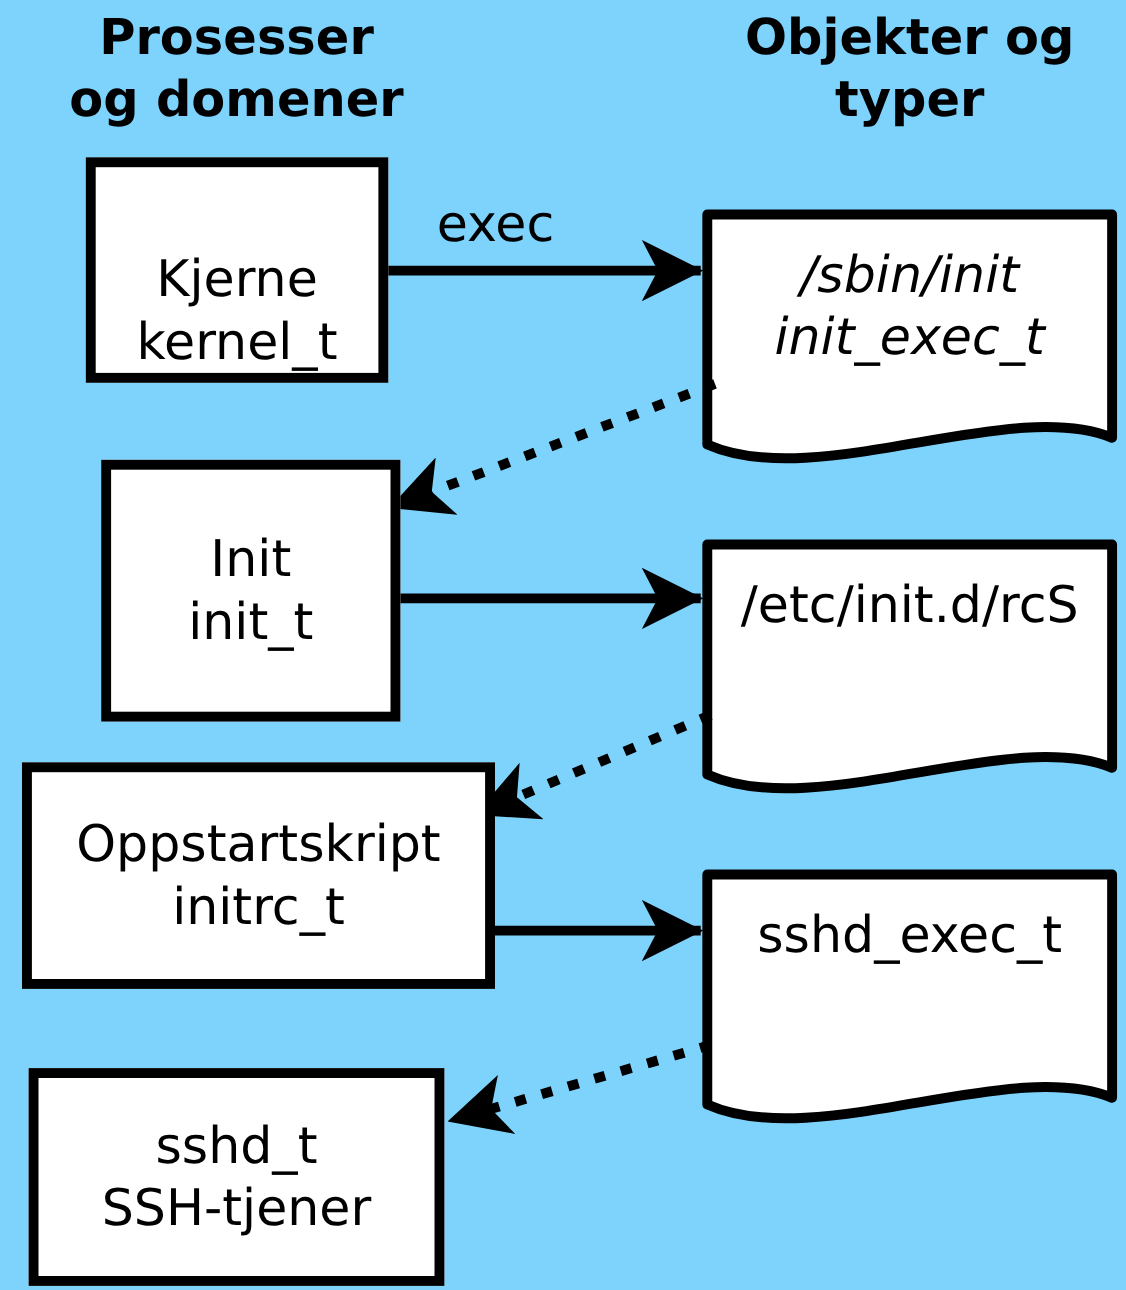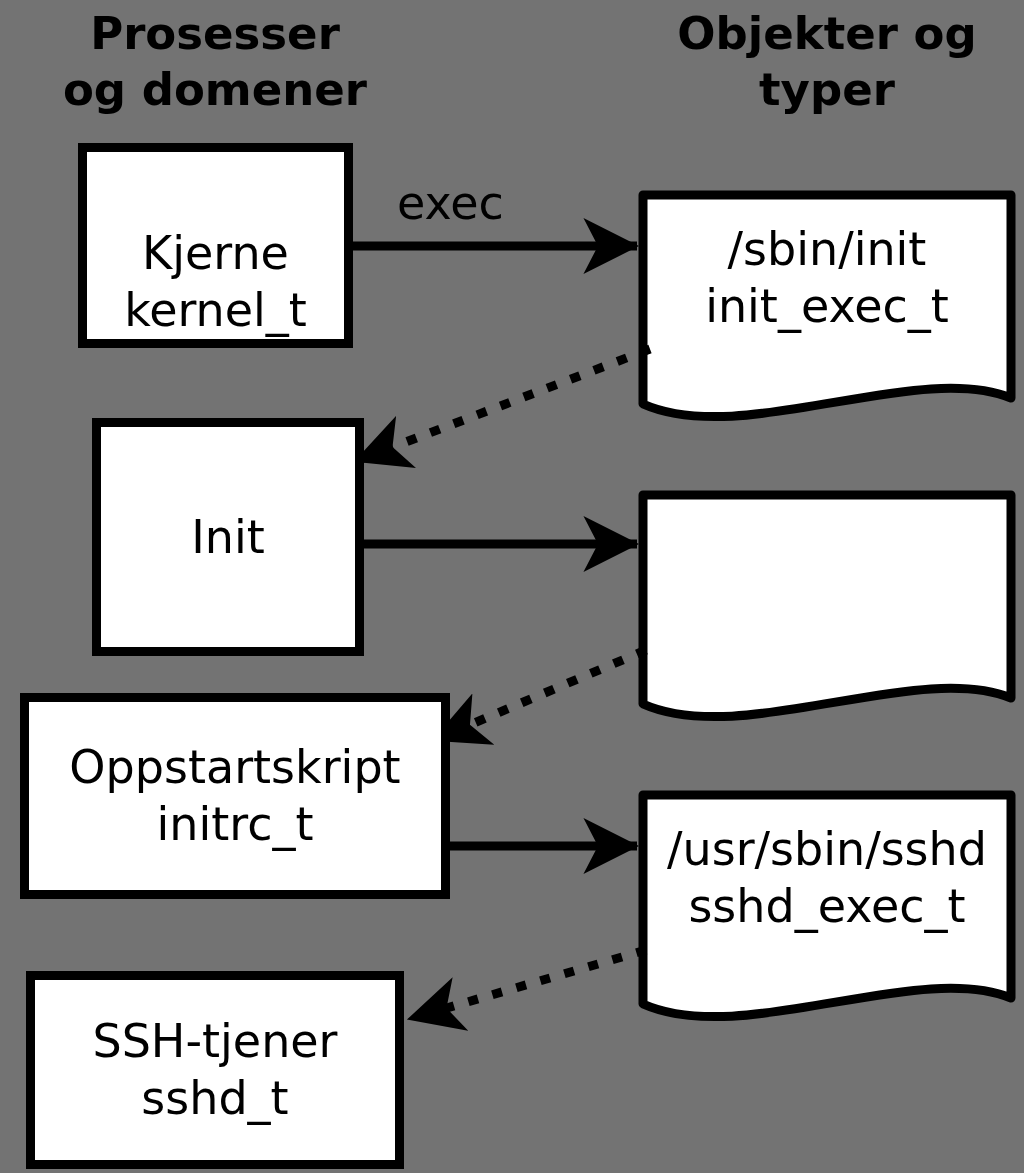--- a/index.html
+++ b/index.html
@@ -1,19 +1,19 @@
 <!DOCTYPE html>
 <html><head>
 <meta charset="utf-8">
 <style>
   html,body{margin:0;padding:0;background:#ffffff;}
   .canvas{
     position:relative;
     width:1024px;height:1173px;
-    background:#737373;
+    background:#7dd3fc;
     font-family:"DejaVu Sans",sans-serif;
     color:#000000;
     overflow:hidden;
   }
   .col-title{
     position:absolute;
     width:400px;
     text-align:center;
     font-weight:bold;
     font-size:45px;
@@ -81,38 +81,39 @@
 
   <div class="edge-label">exec</div>
 
   <div class="proc-box" style="left:78px;top:143px;width:275px;height:205px;justify-content:flex-end;">
     <div>Kjerne</div>
     <div>kernel_t</div>
   </div>
 
   <div class="proc-box" style="left:92px;top:418px;width:272px;height:238px;">
     <div>Init</div>
+    <div>init_t</div>
   </div>
 
   <div class="proc-box" style="left:0px;top:693px;width:430px;height:206px;margin-left:20px;">
     <div>Oppstartskript</div>
     <div>initrc_t</div>
   </div>
 
   <div class="proc-box" style="left:26px;top:971px;width:378px;height:198px;">
+    <div>sshd_t</div>
     <div>SSH-tjener</div>
-    <div>sshd_t</div>
   </div>
 
-  <div class="doc-label" style="left:643px;top:221px;">
+  <div class="doc-label" style="left:643px;top:221px;font-style:italic;">
     <div>/sbin/init</div>
     <div>init_exec_t</div>
   </div>
 
   <div class="doc-label" style="left:643px;top:521px;">
+    <div>/etc/init.d/rcS</div>
   </div>
 
   <div class="doc-label" style="left:643px;top:821px;">
-    <div>/usr/sbin/sshd</div>
     <div>sshd_exec_t</div>
   </div>
 
 </div>
 
 </body></html>

